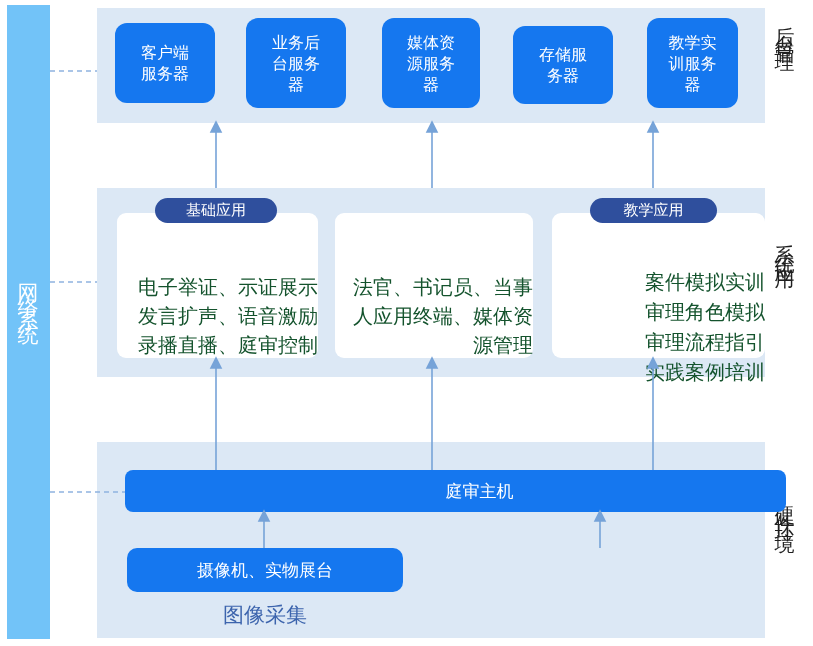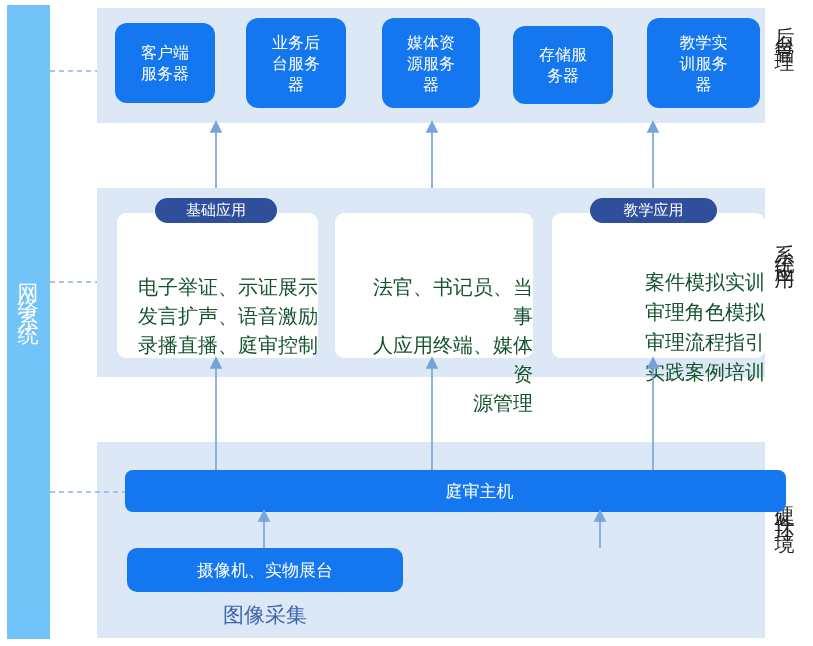--- a/index.html
+++ b/index.html
@@ -31,28 +31,28 @@
 
   .server-box{
     position:absolute;background:#1577ef;color:#ffffff;border-radius:12px;
     display:flex;align-items:center;justify-content:center;text-align:center;
     font-size:16px;line-height:21px;white-space:pre-line;
   }
   #srv-0{left:115px;top:23px;width:100px;height:80px;}
   #srv-1{left:246px;top:18px;width:100px;height:90px;}
   #srv-2{left:382px;top:18px;width:98px;height:90px;}
   #srv-3{left:513px;top:26px;width:100px;height:78px;}
-  #srv-4{left:647px;top:18px;width:113px;height:90px;}
+  #srv-4{left:647px;top:18px;width:91px;height:90px;}
 
   .app-card{
     position:absolute;background:#ffffff;border-radius:9px;
     color:#14532d;font-size:20px;line-height:29px;white-space:pre-line;text-align:right;
   }
   #card-0{left:117px;top:213px;width:201px;height:145px;padding:31px 0 0 16px;box-sizing:border-box;}
-  #card-1{left:335px;top:213px;width:198px;height:145px;padding:31px 0 0 28px;box-sizing:border-box;}
+  #card-1{left:335px;top:213px;width:198px;height:145px;padding:31px 0 0 8px;box-sizing:border-box;}
   #card-2{left:552px;top:213px;width:213px;height:145px;padding:24px 0 0 42px;box-sizing:border-box;line-height:30px;}
 
   .pill{
     position:absolute;height:25px;background:#2f4f9d;color:#ffffff;border-radius:13px;
     display:flex;align-items:center;justify-content:center;font-size:15px;
   }
   #pill-0{left:155px;top:198px;width:122px;}
   #pill-1{left:372px;top:198px;width:121px;}
   #pill-2{left:590px;top:198px;width:127px;}
 

